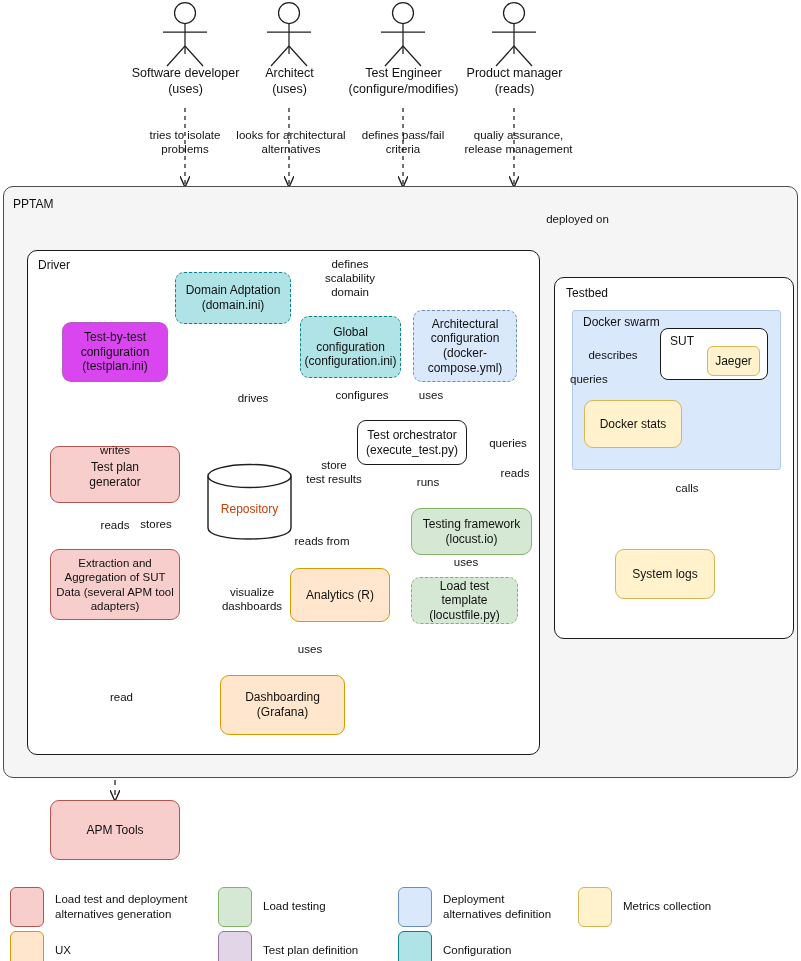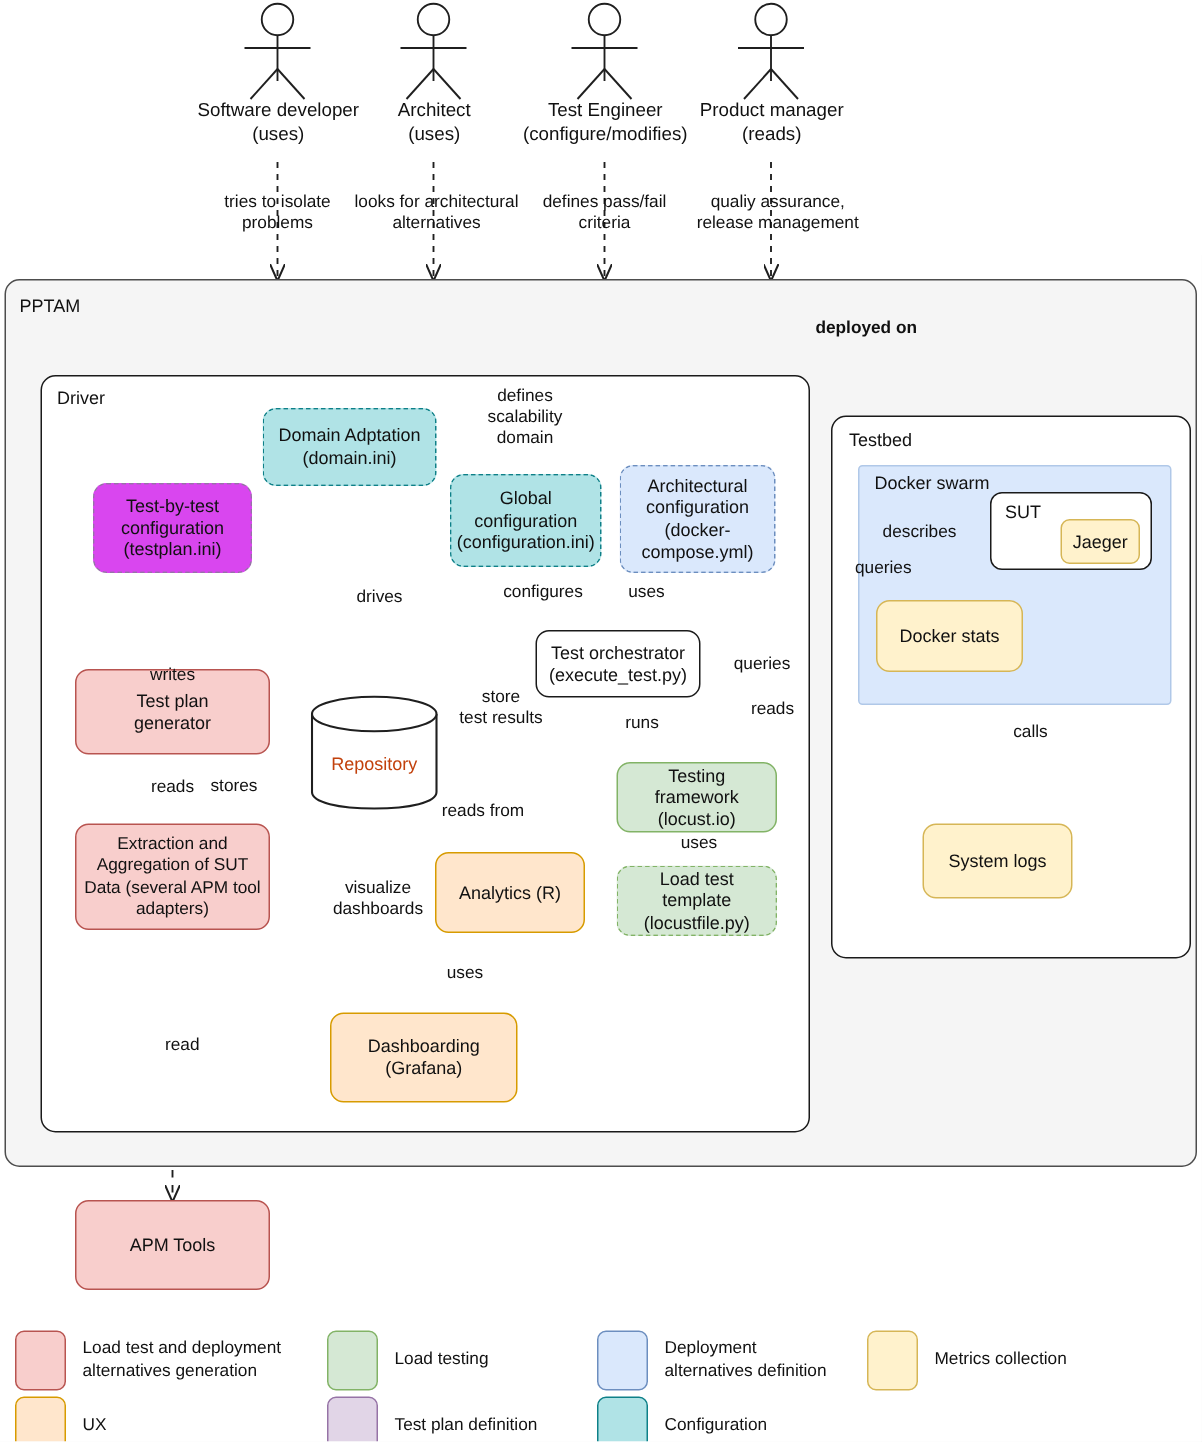--- a/index.html
+++ b/index.html
@@ -245,40 +245,40 @@
     <svg width="85" height="78" viewBox="0 0 85 78" xmlns="http://www.w3.org/2000/svg">
       <path d="M1,13 L1,65 C1,72 19,76 42.5,76 C66,76 84,72 84,65 L84,13" fill="#ffffff" stroke="#1f1f1f" stroke-width="1.4"></path>
       <ellipse cx="42.5" cy="13" rx="41.5" ry="11.5" fill="#ffffff" stroke="#1f1f1f" stroke-width="1.4"></ellipse>
     </svg>
     <div class="cyl-label" style="top:39px;">Repository</div>
   </div>
 
   <div class="node plainsq" style="left:357px; top:420px; width:110px; height:45px;">Test orchestrator
 (execute_test.py)</div>
 
-  <div class="node green" style="left:411px; top:508px; width:107px; height:47px;">Testing framework
+  <div class="node green" style="left:411px; top:508px; width:121px; height:47px;border-radius:10px;">Testing framework
 (locust.io)</div>
 
   <div class="node greenD" style="left:411px; top:577px; width:107px; height:47px;">Load test template
 (locustfile.py)</div>
 
   <div class="node yellow" style="left:290px; top:568px; width:100px; height:54px;">Analytics (R)</div>
 
   <div class="node yellow" style="left:220px; top:675px; width:125px; height:60px;">Dashboarding
 (Grafana)</div>
 
   <div class="node pink" style="left:50px; top:800px; width:130px; height:60px;">APM Tools</div>
 
   <div class="node lyellow" style="left:707px; top:346px; width:53px; height:30px; border-radius:6px;">Jaeger</div>
 
   <div class="node lyellow" style="left:584px; top:400px; width:98px; height:48px;">Docker stats</div>
 
   <div class="node lyellow" style="left:615px; top:549px; width:100px; height:50px;">System logs</div>
 
-  <div class="edge-label" style="left:520px; top:213px; width:115px;font-weight:bold;">deployed on</div>
+  <div class="edge-label" style="left:520px; top:213px; width:115px;">deployed on</div>
 
   <div class="edge-label" style="left:311px; top:258px; width:78px;">defines
 scalability
 domain</div>
 
   <div class="edge-label" style="left:326px; top:389px; width:72px;">configures</div>
 
   <div class="edge-label" style="left:408px; top:389px; width:46px;">uses</div>
 
   <div class="edge-label" style="left:227px; top:392px; width:52px;text-align:center;">drives</div>

